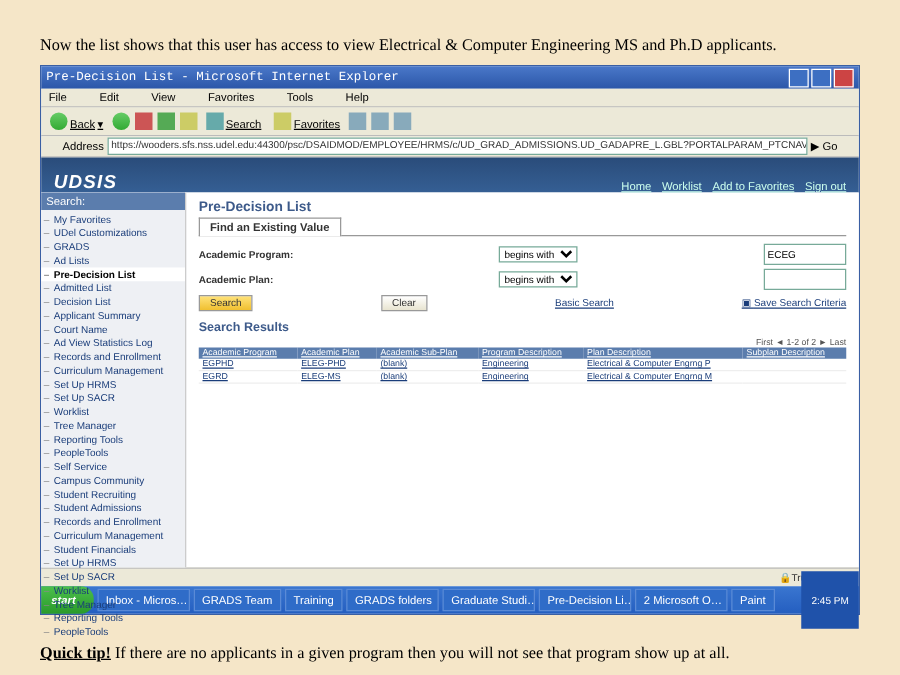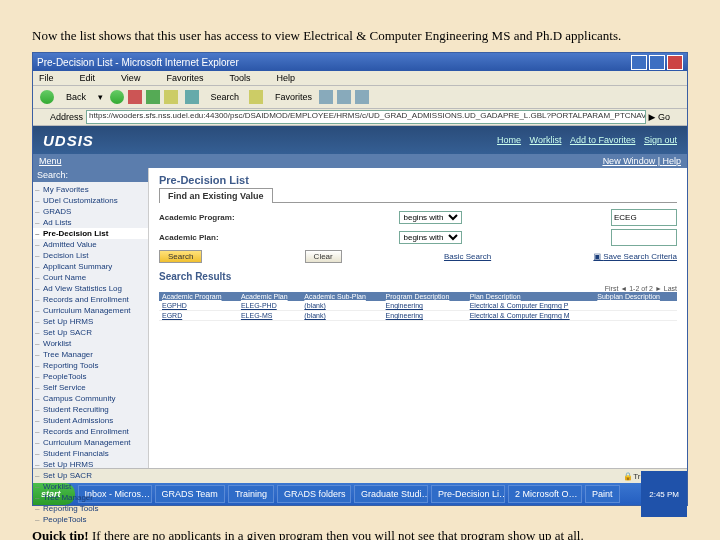--- a/index.html
+++ b/index.html
@@ -2,32 +2,32 @@
 <html><head>
 <meta charset="utf-8">
 <style>
   body{margin:0;background:#f5e6c8;font-family:"Times New Roman",serif;font-size:12px;color:#000;}
   .page{width:720px;height:540px;box-sizing:border-box;padding:28px 32px 0 32px;}
   .caption-top{font-size:13px;margin:0 0 8px 0;}
   .caption-bottom{font-size:13px;margin:22px 0 0 0;}
   .caption-bottom .q{font-weight:bold;text-decoration:underline;}
   .browser{border:1px solid #3a5fa3;background:#fff;font-family:Tahoma,Arial,sans-serif;font-size:9px;color:#000;}
   .titlebar{height:18px;background:linear-gradient(#4a78c9,#2b56a8);color:#fff;display:flex;align-items:center;padding:0 4px;font-size:10px;}
-  .titlebar .ttxt{flex:1;white-space:nowrap;overflow:hidden;text-overflow:ellipsis;}
+  .titlebar .ttxt{flex:1;white-space:nowrap;overflow:hidden;text-overflow:ellipsis;font-family:Liberation Mono, monospace;}
   .titlebar .wbtn{width:14px;height:13px;background:#c44;margin-left:2px;border:1px solid #fff;}
   .titlebar .wbtn.min,.titlebar .wbtn.max{background:#3d6fc2;}
   .menubar{height:14px;background:#ece9d8;display:flex;align-items:center;gap:26px;padding:0 6px;border-bottom:1px solid #bbb;}
   .toolbar{height:22px;background:#ece9d8;display:flex;align-items:center;gap:4px;padding:0 4px;border-bottom:1px solid #bbb;}
-  .tbtn{display:flex;align-items:center;gap:12px;padding:1px 3px;}
+  .tbtn{display:flex;align-items:flex-end;gap:2px;padding:1px 3px;text-decoration:underline;}
   .circ{width:14px;height:14px;border-radius:50%;}
   .green{background:linear-gradient(#6c6,#3a3);}
   .ico{width:14px;height:14px;background:#8ab;}
   .addr{height:16px;background:#ece9d8;display:flex;align-items:center;padding:0 17px;border-bottom:1px solid #bbb;gap:3px;}
   .addrbox{flex:1;height:12px;background:#fff;border:1px solid #7a9;font-size:8px;padding:0 2px;white-space:nowrap;overflow:hidden;color:#333;}
-  .header{height:28px;background:linear-gradient(#2a4c7a,#355f94);display:flex;align-items:center;justify-content:space-between;padding:0 10px;color:#fff;}
+  .header{height:28px;background:linear-gradient(#2a4c7a,#355f94);display:flex;align-items:flex-end;justify-content:space-between;padding:0 10px;color:#fff;}
   .logo{font-weight:bold;font-size:15px;font-style:italic;letter-spacing:1px;}
   .hlinks{font-size:9px;color:#cfe;}
   .hlinks span{text-decoration:underline;margin-left:6px;cursor:pointer;}
   .topbar{height:14px;background:#5b7dad;color:#fff;display:flex;justify-content:space-between;padding:0 6px;font-size:9px;align-items:center;}
   .topbar span{text-decoration:underline;}
   .body{display:flex;height:300px;background:#fff;}
   .sidebar{width:115px;background:#eef0f4;border-right:1px solid #ccc;font-size:8px;}
   .side-h{background:#5b7dad;color:#fff;padding:2px 4px;font-size:9px;}
   .side-ul{list-style:none;margin:0;padding:2px 0;}
   .side-ul li{padding:1px 4px 1px 10px;color:#1a3d7a;cursor:pointer;position:relative;white-space:nowrap;overflow:hidden;}
@@ -102,38 +102,31 @@
 
     <div class="header">
       <span class="logo">UDSIS</span>
       <span class="hlinks">
         <span>Home</span>
         <span>Worklist</span>
         <span>Add to Favorites</span>
         <span>Sign out</span>
       </span>
     </div>
-    <div class="topbar">
-      <span>Menu</span>
-      <span>
-        <span>New Window</span> |
-        <span>Help</span>
-      </span>
-    </div>
 
     <div class="body">
       <div class="sidebar">
         <div class="side-h">Search:</div>
         <ul class="side-ul" id="side-list">
             <li>My Favorites</li>
             <li>UDel Customizations</li>
             <li>GRADS</li>
             <li>  Ad Lists</li>
             <li class="sel">    Pre-Decision List</li>
-            <li>    Admitted Value</li>
+            <li>    Admitted List</li>
             <li>    Decision List</li>
             <li>    Applicant Summary</li>
             <li>    Court Name</li>
             <li>    Ad View Statistics Log</li>
             <li>Records and Enrollment</li>
             <li>Curriculum Management</li>
             <li>Set Up HRMS</li>
             <li>Set Up SACR</li>
             <li>Worklist</li>
             <li>Tree Manager</li>

